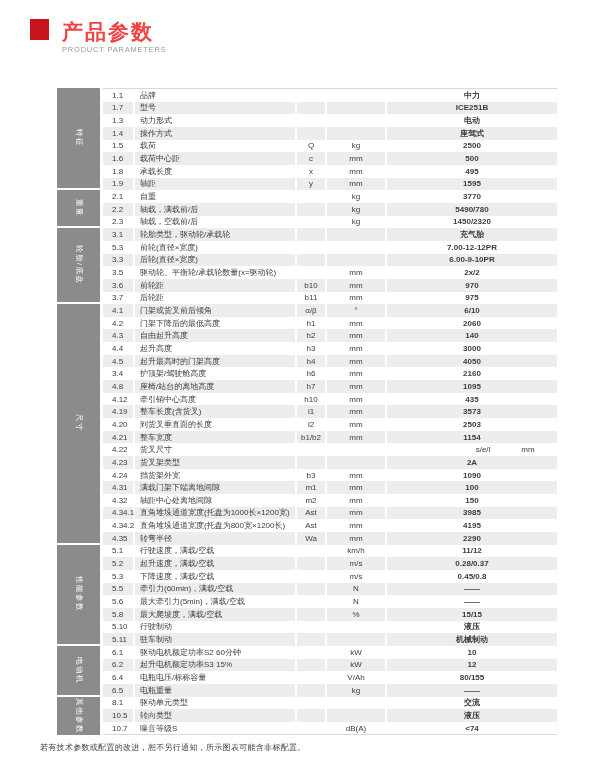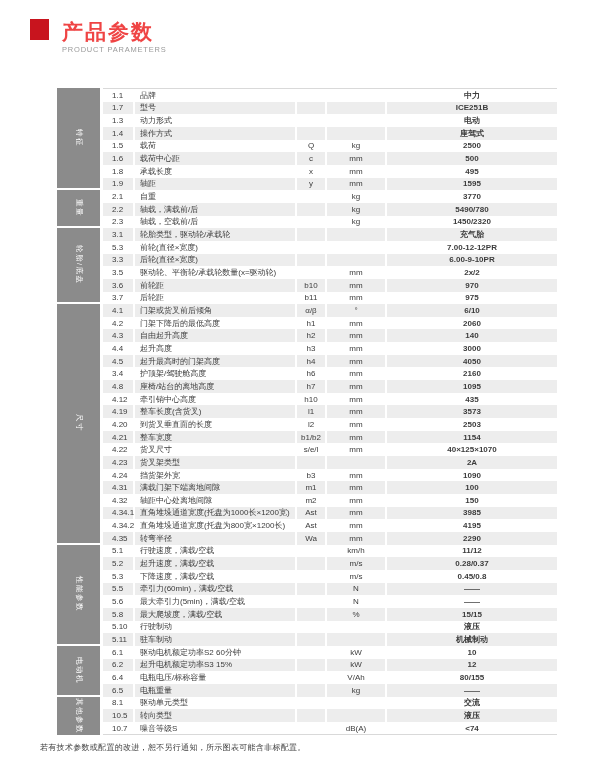--- a/index.html
+++ b/index.html
@@ -284,21 +284,20 @@
           <div class="cell c-label">整车宽度</div>
           <div class="cell c-sym">b1/b2</div>
           <div class="cell c-unit">mm</div>
           <div class="cell c-val">1154</div>
         </div>
         <div class="row">
           <div class="cell c-num">4.22</div>
           <div class="cell c-label">货叉尺寸</div>
           <div class="cell c-sym">s/e/l</div>
           <div class="cell c-unit">mm</div>
-          <div class="cell c-val">40×125×1070</div>
         </div>
         <div class="row striped">
           <div class="cell c-num">4.23</div>
           <div class="cell c-label">货叉架类型</div>
           <div class="cell c-sym"></div>
           <div class="cell c-unit"></div>
           <div class="cell c-val">2A</div>
         </div>
         <div class="row">
           <div class="cell c-num">4.24</div>

